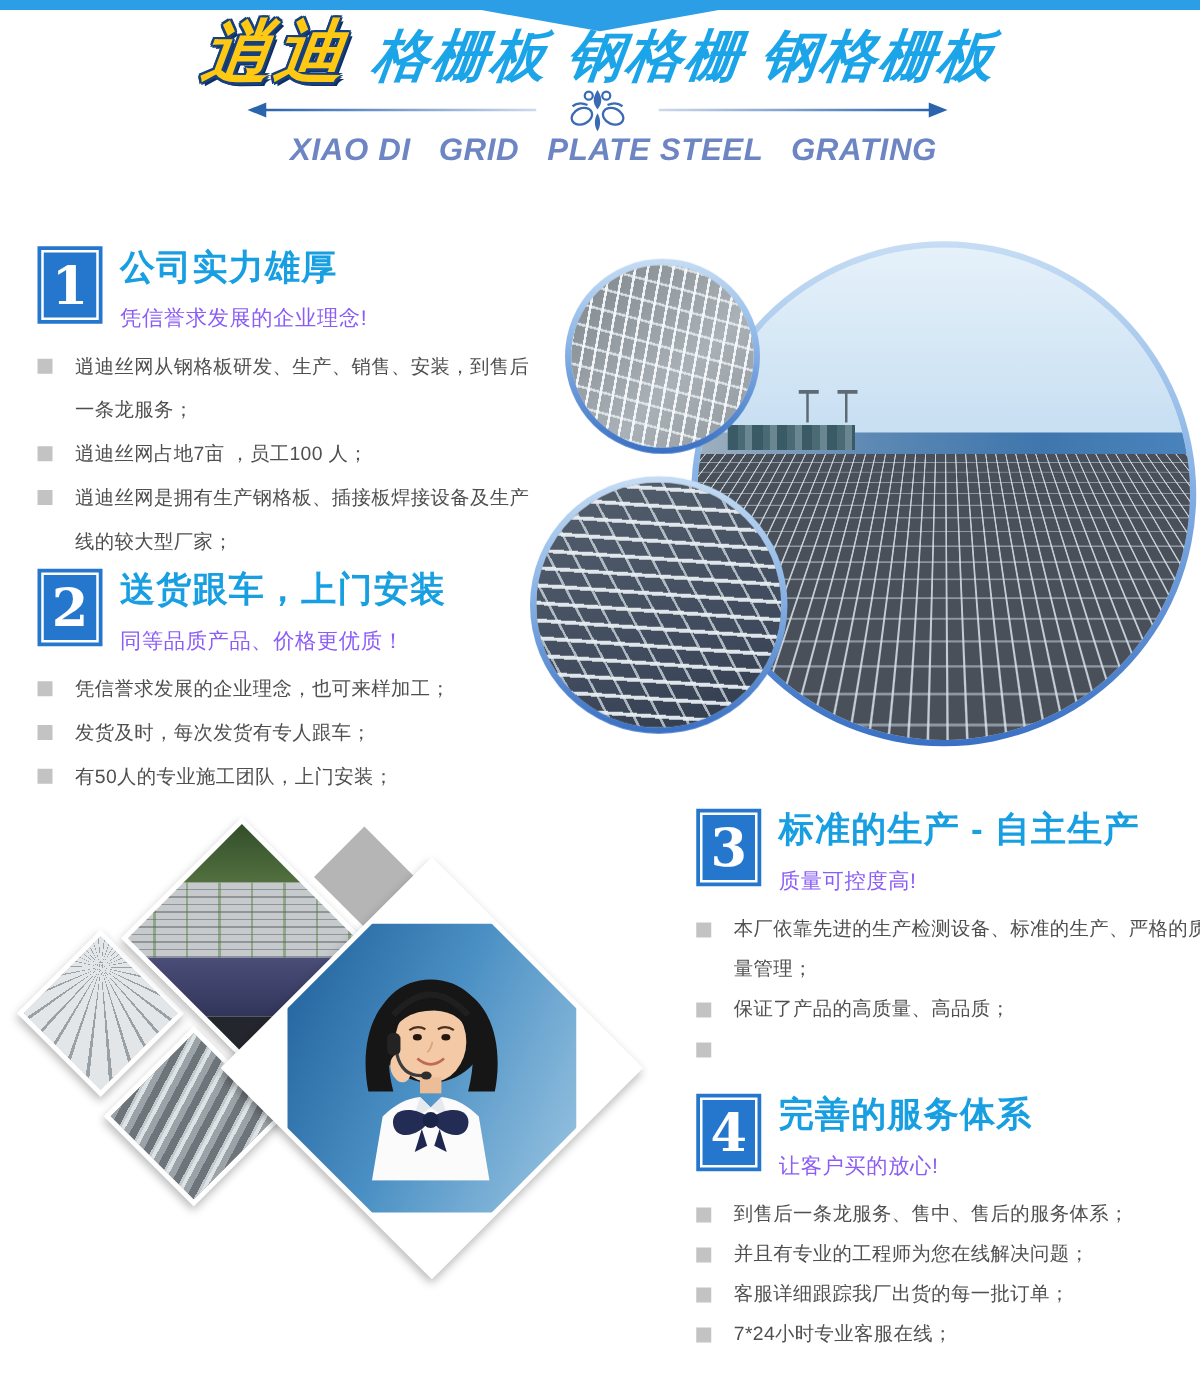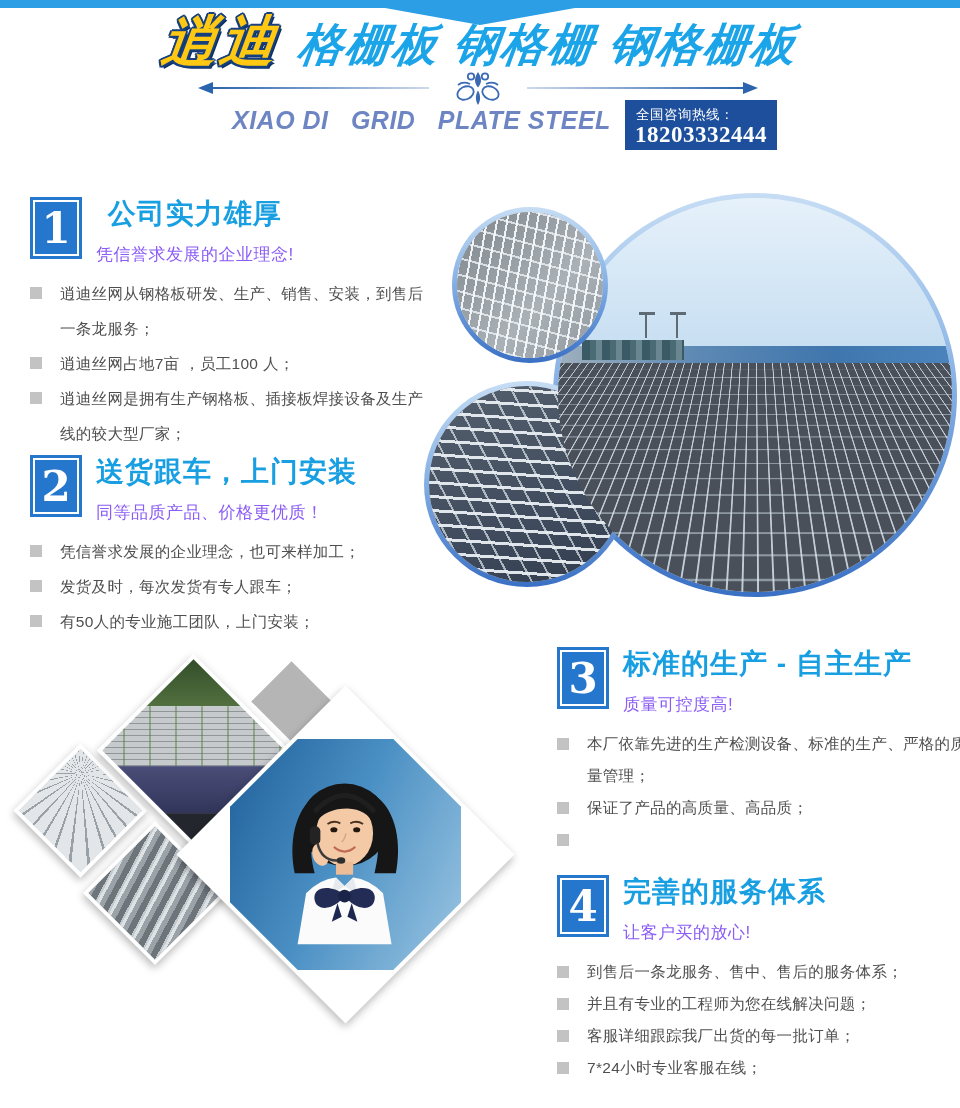--- a/index.html
+++ b/index.html
@@ -40,21 +40,21 @@
       font-family:"Liberation Serif","DejaVu Serif",serif;letter-spacing:0.5px;}
 
   
   .section{position:absolute;}
   .sec-head{display:flex;align-items:flex-start;}
   .num-box{position:relative;flex:none;width:52px;height:62px;background:#2577cd;}
   .num-box::before{content:"";position:absolute;top:3px;left:3px;right:3px;bottom:3px;border:2px solid #fff;}
   .num{position:absolute;left:0;top:0;width:100%;height:100%;display:flex;align-items:center;justify-content:center;
       color:#fff;font-family:"DejaVu Serif","Liberation Serif",serif;font-size:42px;font-weight:bold;}
   .sec-text{margin-left:14px;padding-top:0;}
-  .sec-title{font-size:28px;line-height:33px;font-weight:bold;color:#189fe2;letter-spacing:1px;text-align:center;}
+  .sec-title{font-size:28px;line-height:33px;font-weight:bold;color:#189fe2;letter-spacing:1px;}
   .sec-sub{font-size:17px;line-height:24px;color:#8b5cf6;letter-spacing:0.5px;margin-top:13px;}
   .bullets{list-style:none;margin:9px 0 0 0;padding:0;}
   .bullets li{position:relative;padding-left:30px;font-size:15.5px;color:#4f4f4f;letter-spacing:0.3px;}
   .col-l .bullets li{line-height:35px;width:370px;}
   .col-r .bullets li{line-height:32px;width:380px;}
   .sq{position:absolute;left:0;top:11px;width:12px;height:12px;background:#c3c3c3;}
   .col-r .sq{top:10px;}
   .col-r .bullets{margin-top:11px;}
 
   
@@ -144,24 +144,20 @@
         <path d="M15 15 Q8 12 3 16"></path>
           <path d="M31 15 Q38 12 43 16"></path>
       </g>
       <path d="M23 3 C26.5 8.5 27.5 13 23 18.5 C18.5 13 19.5 8.5 23 3 Z" fill="#3b6ab5"></path>
       <path d="M23 21.5 C25.8 26 25.8 31.5 23 36 C20.2 31.5 20.2 26 23 21.5 Z" fill="#3b6ab5"></path>
     </svg>
   </div>
 
   <div class="subtitle-en">XIAO DI   GRID   PLATE STEEL   GRATING</div>
 
-  <div class="hotline">
-    <div class="hotline-label">全国咨询热线：</div>
-    <div class="hotline-number">18203332444</div>
-  </div>
 
   <div class="section col-l" style="left:30px;top:197px;width:420px;">
     <div class="sec-head">
       <div class="num-box">
         <div class="num">1</div>
       </div>
       <div class="sec-text">
         <div class="sec-title">公司实力雄厚</div>
         <div class="sec-sub">凭信誉求发展的企业理念!</div>
       </div>

